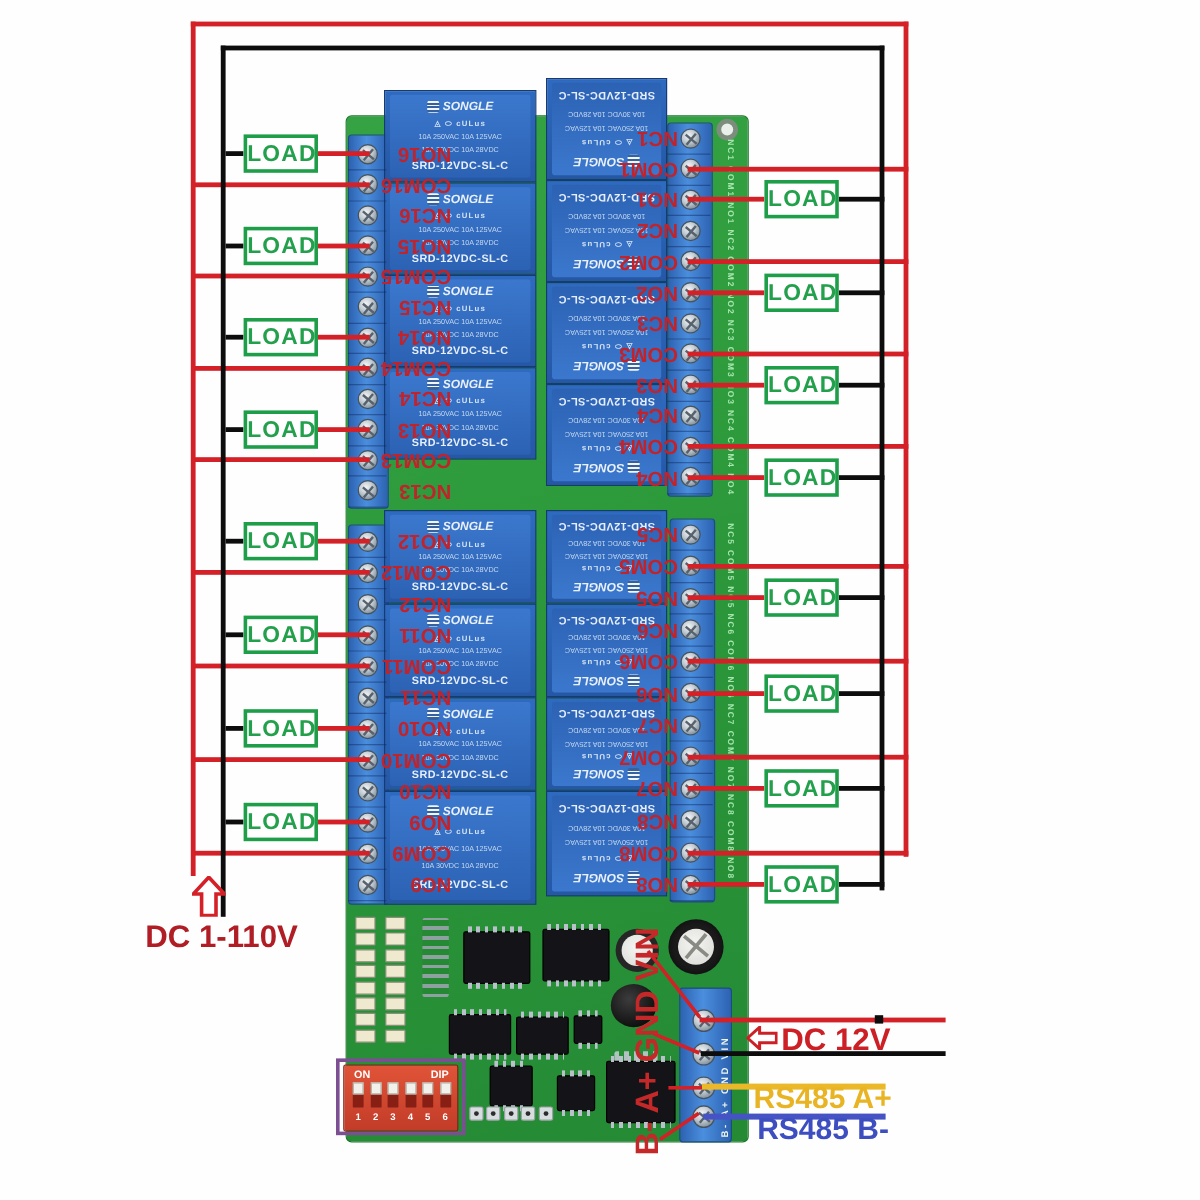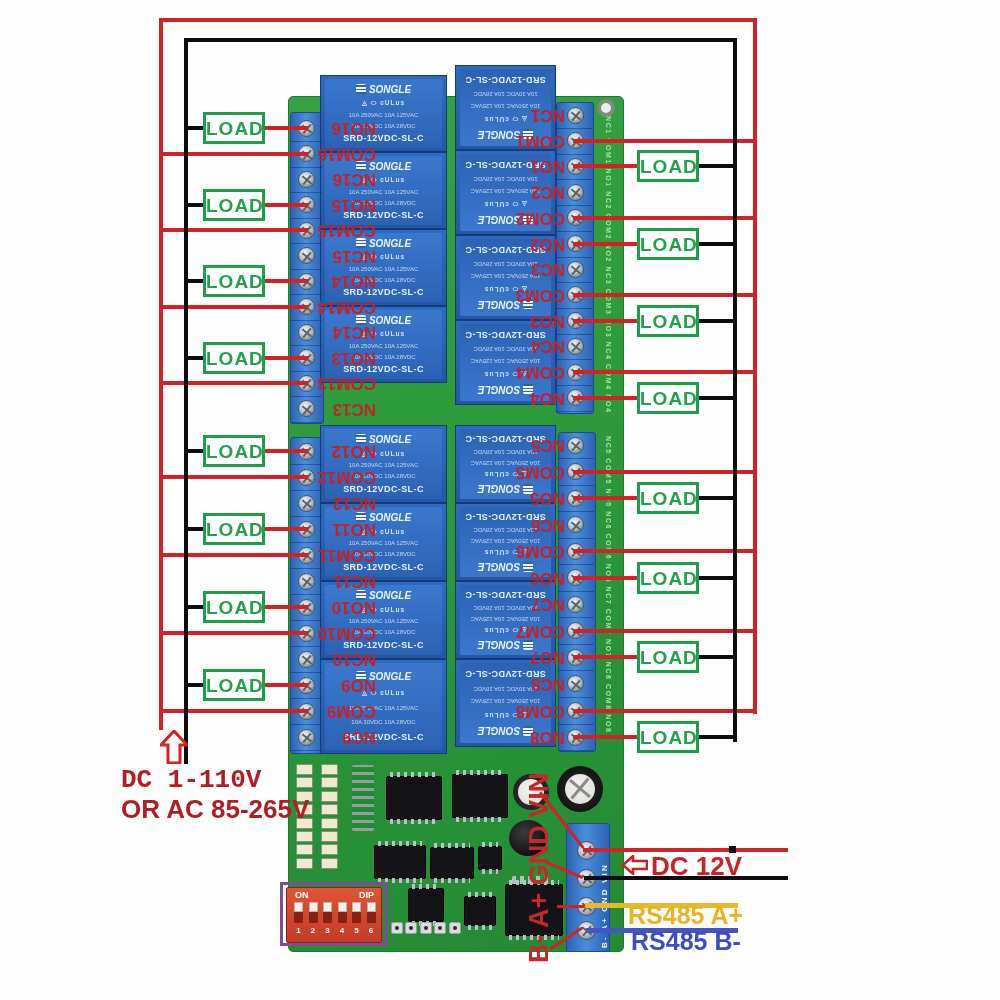--- a/index.html
+++ b/index.html
@@ -710,22 +710,21 @@
   <div class="abs wire" style="left: 584px; top: 876px; width: 204px; height: 4px; background: rgb(13, 13, 13);"></div>
   <div class="abs wire" style="left: 585px; top: 903px; width: 153px; height: 5px; background: rgb(234, 184, 41);"></div>
   <div class="abs wire" style="left: 586px; top: 928px; width: 152px; height: 5px; background: rgb(69, 83, 196);"></div>
   <div class="abs wire" style="left: 729px; top: 846px; width: 7px; height: 7px; background: rgb(13, 13, 13);"></div>
 
   <div class="abs ptr" style="left:540px;top:791px;width:70px;transform:rotate(52deg);"></div>
   <div class="abs ptr" style="left:545px;top:860px;width:41px;transform:rotate(23deg);"></div>
   <div class="abs ptr" style="left:557px;top:905px;width:28px;"></div>
   <div class="abs ptr" style="left:550px;top:948px;width:39px;transform:rotate(-34deg);"></div>
 
-  <div class="abs bigred" style="left:121px;top:765px;font-size:26px;color:#b01d24;font-family:Liberation Mono, monospace;">DC 1-110V</div>
-  <div class="abs bigred" style="left:121px;top:794px;font-size:26px;color:#b01d24;">OR AC 85-265V</div>
+  <div class="abs bigred" style="left:121px;top:765px;font-size:26px;color:#b01d24;">DC 1-110V</div>
   <div class="abs bigred" style="left:651px;top:851px;font-size:26px;color:#cc2026;">DC 12V</div>
   <div class="abs bigred" style="left:628px;top:901px;font-size:25px;color:#e9b424;">RS485 A+</div>
   <div class="abs bigred" style="left:631px;top:927px;font-size:25px;color:#3c4ec0;">RS485 B-</div>
   <div class="abs bigred" style="left:524px;top:963px;font-size:27px;color:#c42828;transform:rotate(-90deg);transform-origin:0 0;">B- A+ GND VIN</div>
 
   <svg class="abs" style="left:160px;top:730px;z-index:7;" width="28" height="34" viewBox="0 0 28 34">
     <polygon points="14,1 27,15 20,15 20,33 8,33 8,15 1,15" fill="#ffffff" stroke="#d42027" stroke-width="3"></polygon>
   </svg>
   <svg class="abs" style="left:622px;top:855px;z-index:7;" width="26" height="20" viewBox="0 0 26 20">
     <polygon points="25,6 11,6 11,1 1,10 11,19 11,14 25,14" fill="#ffffff" stroke="#cc2026" stroke-width="2.5"></polygon>

